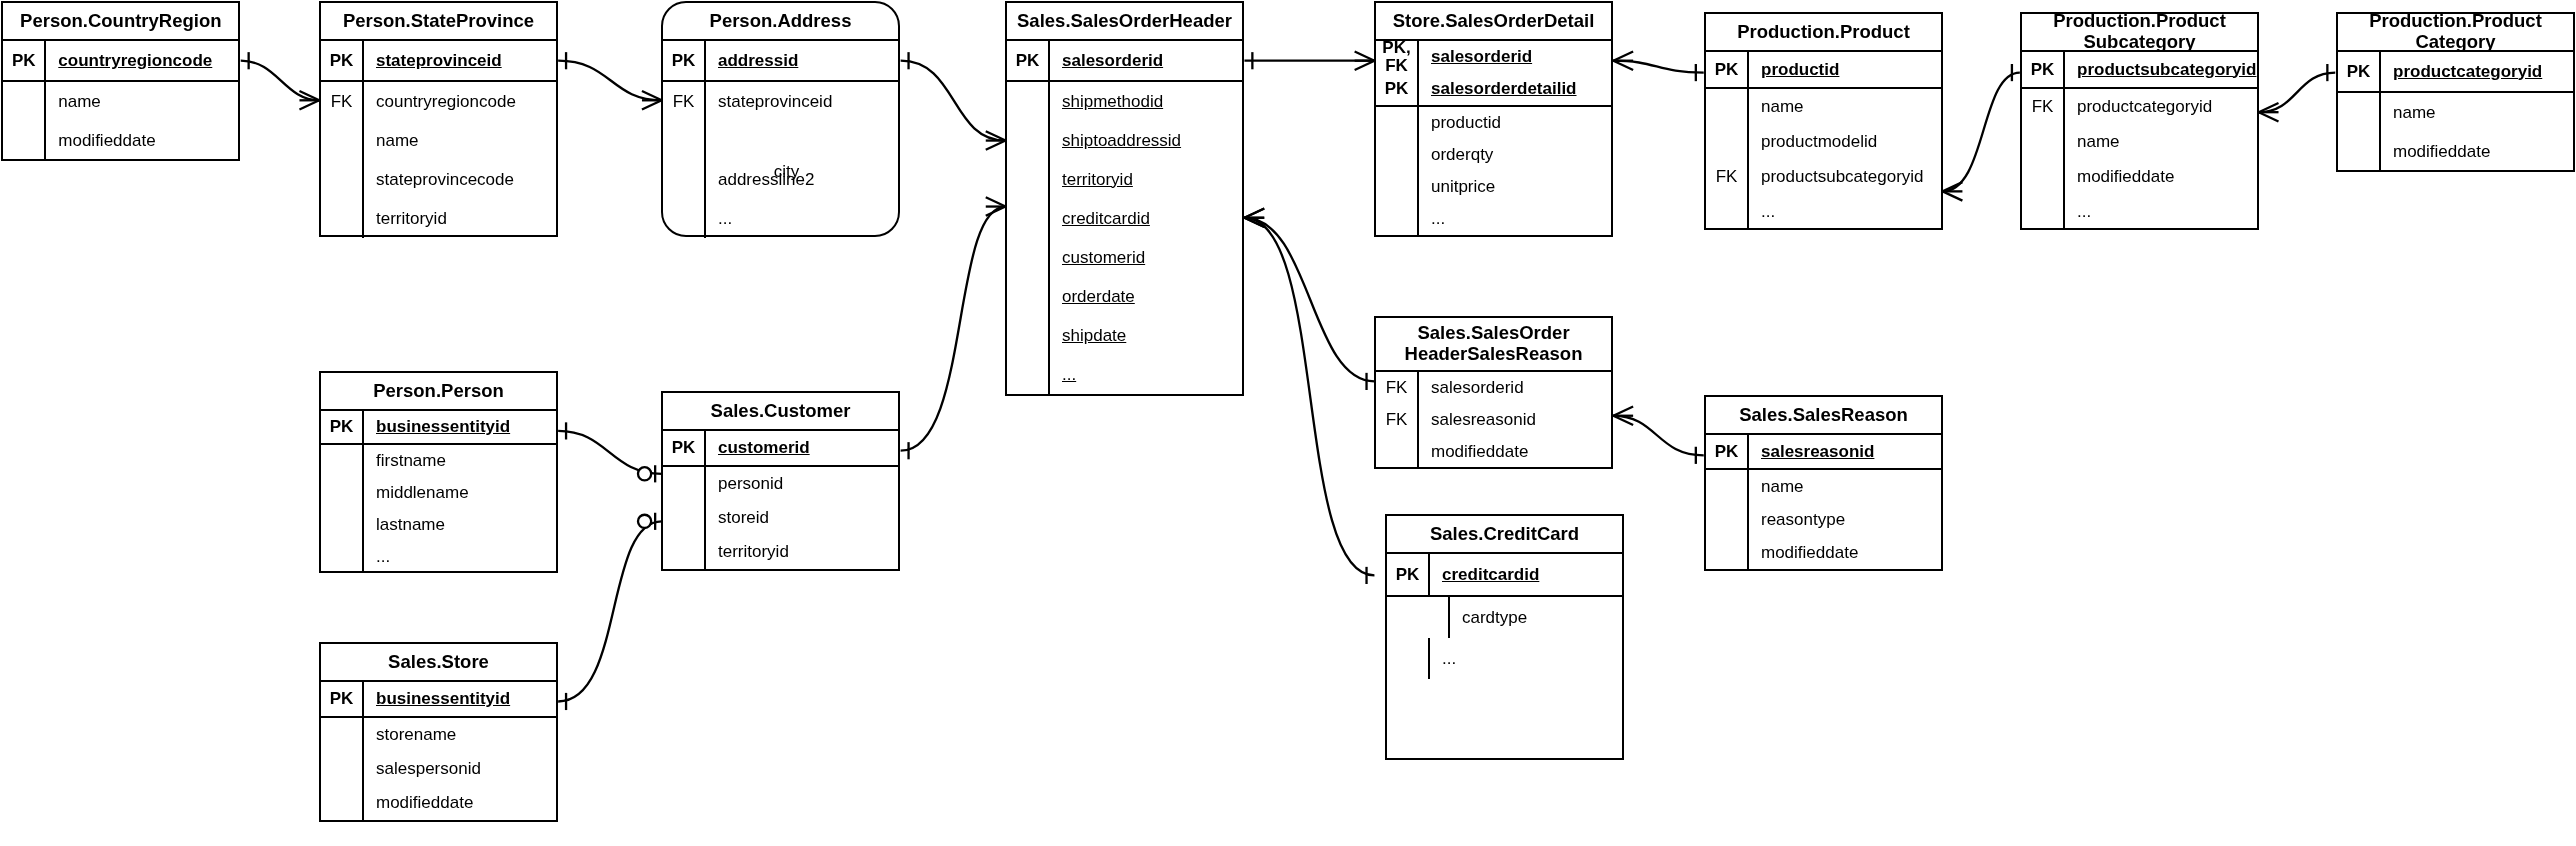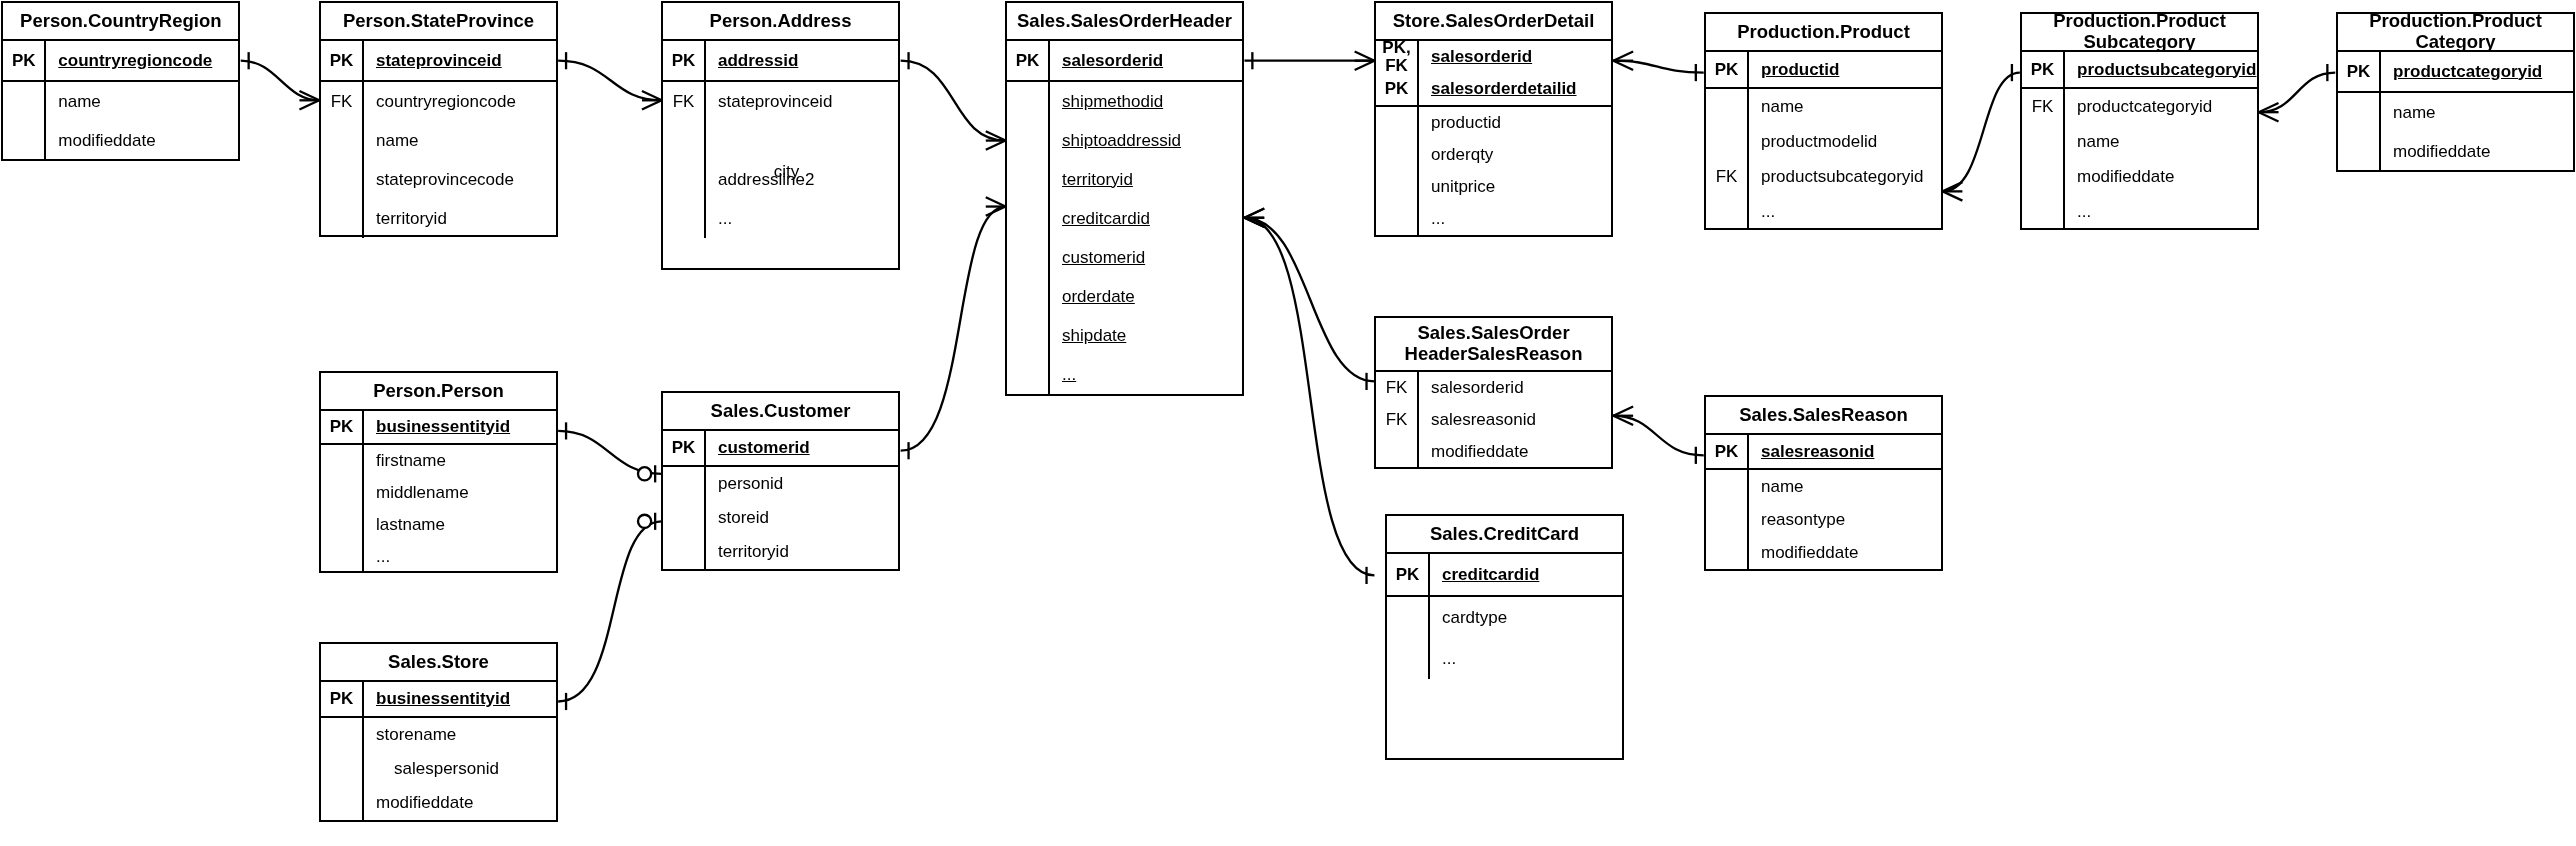--- a/index.html
+++ b/index.html
@@ -164,21 +164,21 @@
             <div class="key empty"></div>
             <div class="fieldname">stateprovincecode</div>
           </div>
           <div class="row" style="height: 39px;">
             <div class="key empty"></div>
             <div class="fieldname">territoryid</div>
           </div>
         </div>
       </div>
     </div>
-    <div class="entity" style="left: 661px; top: 1.3px; width: 239px; height: 269px;">
+    <div class="entity" style="left: 661px; top: 1.3px; width: 239px; height: 236px; border-radius: 25px;">
       <div class="ent-title" style="height: 38px;">Person.Address</div>
       <div class="rows">
         <div class="section">
           <div class="row" style="height: 39px;">
             <div class="key pk">PK</div>
             <div class="fieldname pkname">addressid</div>
           </div>
         </div>
         <div class="section" style="border-bottom: none;">
           <div class="row" style="height: 39px;">
@@ -423,21 +423,21 @@
           <div class="row" style="height: 34px;">
             <div class="key pk">PK</div>
             <div class="fieldname pkname">businessentityid</div>
           </div>
         </div>
         <div class="section" style="border-bottom: none;">
           <div class="row" style="height: 34px;">
             <div class="key empty"></div>
             <div class="fieldname">storename</div>
           </div>
-          <div class="row" style="height: 34px; gap: 18px;">
+          <div class="row" style="height: 34px;">
             <div class="key empty"></div>
             <div class="fieldname">salespersonid</div>
           </div>
           <div class="row" style="height: 34px;">
             <div class="key empty"></div>
             <div class="fieldname">modifieddate</div>
           </div>
         </div>
       </div>
     </div>
@@ -489,21 +489,21 @@
     <div class="entity" style="left: 1374px; top: 514px; width: 239px; height: 246px; margin-left: 11px;">
       <div class="ent-title" style="height: 38px;">Sales.CreditCard</div>
       <div class="rows">
         <div class="section">
           <div class="row" style="height: 41px;">
             <div class="key pk">PK</div>
             <div class="fieldname pkname">creditcardid</div>
           </div>
         </div>
         <div class="section" style="border-bottom: none;">
-          <div class="row" style="height: 41px;">
+          <div class="row" style="height: 41px; padding-left: 20px;">
             <div class="key empty"></div>
             <div class="fieldname">cardtype</div>
           </div>
           <div class="row" style="height: 41px;">
             <div class="key empty"></div>
             <div class="fieldname">...</div>
           </div>
         </div>
       </div>
     </div>

